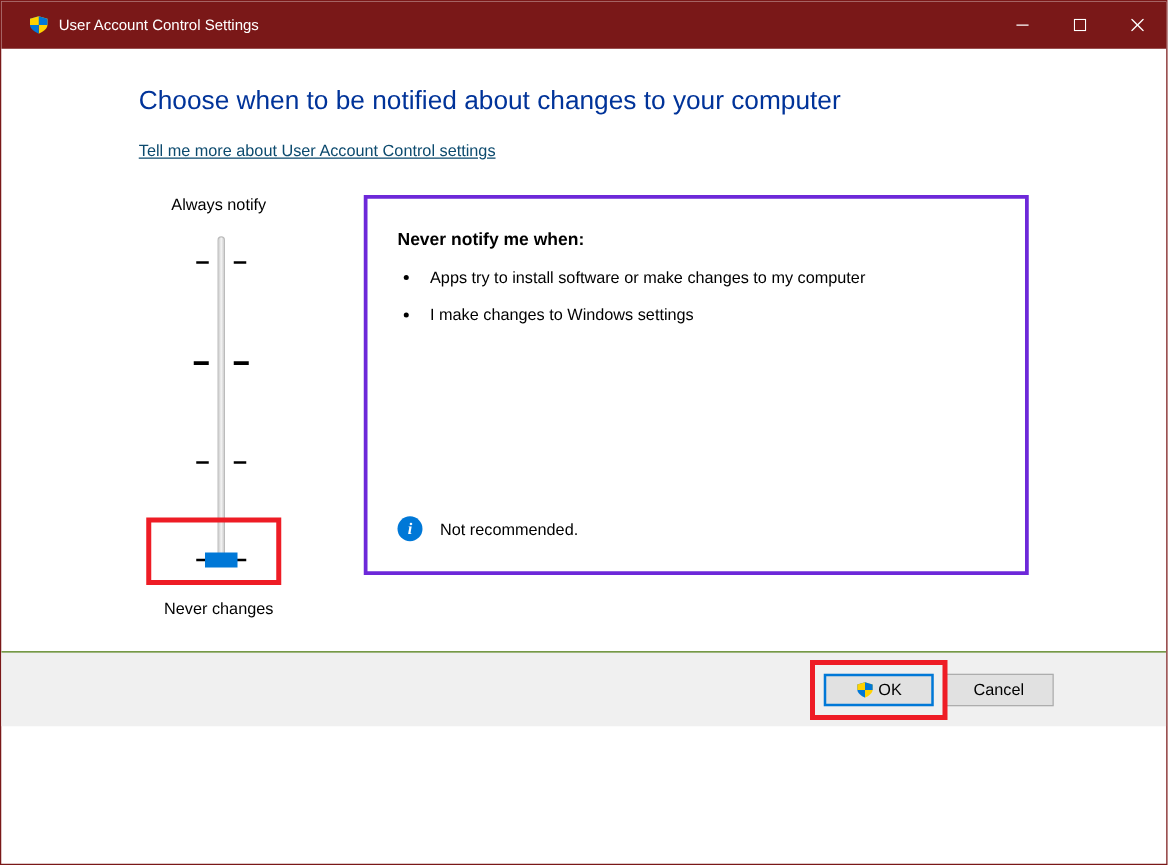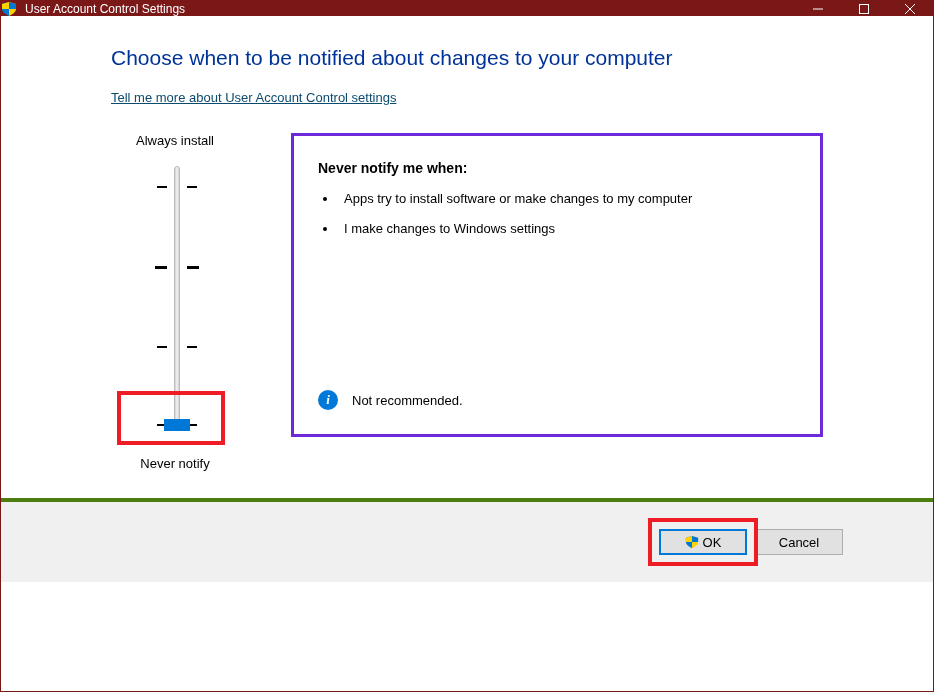--- a/index.html
+++ b/index.html
@@ -8,26 +8,26 @@
     padding: 0;
     font-family: "Segoe UI", Tahoma, sans-serif;
     font-size: 13px;
     background: #fff;
     width: 934px;
     height: 692px;
     overflow: hidden;
     border: 1px solid #7a1818;
   }
   .titlebar {
-    height: 15px;
+    height: 38px;
     background: #7a1818;
     color: #fff;
     display: flex;
     align-items: center;
-    padding-left: 0;
+    padding-left: 22px;
   }
   .titlebar .shield-icon { width: 16px; height: 16px; margin-right: 8px; }
   .titlebar .title { flex: 1; font-size: 12px; }
   .winbtns { display: flex; height: 100%; }
   .winbtn {
     width: 46px; height: 100%;
     display: flex; align-items: center; justify-content: center;
     color: #fff;
   }
   .content {
@@ -118,23 +118,23 @@
     font-size: 13px;
   }
   .info-icon {
     width: 20px; height: 20px; border-radius: 50%;
     background: #0078d7; color: #fff;
     display: flex; align-items: center; justify-content: center;
     font-family: Georgia, serif; font-style: italic; font-weight: bold;
     font-size: 13px;
   }
   .footer {
-    height: 84px;
+    height: 60px;
     background: #f0f0f0;
-    border-top: 4px solid #4d7c0f;
+    border-top: 1px solid #4d7c0f;
     display: flex;
     align-items: center;
     justify-content: flex-end;
     padding-right: 90px;
     gap: 8px;
     position: relative;
   }
   .btn {
     min-width: 88px; height: 26px;
     background: #e1e1e1;
@@ -182,37 +182,37 @@
   </div>
 </div>
 
 <div class="content">
   <div class="heading">Choose when to be notified about changes to your computer</div>
   <a class="link">Tell me more about User Account Control settings</a>
 
   <div class="body-row">
 
     <div class="slider-col">
-      <div class="slider-top-label">Always install</div>
+      <div class="slider-top-label">Always notify</div>
       <div class="slider-area">
         <div class="track"></div>
 
         <div class="tick" style="left:32px; top:20px;"></div>
         <div class="tick" style="left:62px; top:20px;"></div>
         <div class="tick bold" style="left:30px; top:100px; width:12px;"></div>
         <div class="tick bold" style="left:62px; top:100px; width:12px;"></div>
         <div class="tick" style="left:32px; top:180px;"></div>
         <div class="tick" style="left:62px; top:180px;"></div>
         <div class="tick" style="left:32px; top:258px;"></div>
         <div class="tick" style="left:62px; top:258px;"></div>
         <div class="thumb" style="top:253px;"></div>
       </div>
 
       <div class="highlight-box" style="left:6px; top:258px; width:108px; height:54px;"></div>
-      <div class="slider-bottom-label">Never notify</div>
+      <div class="slider-bottom-label">Never changes</div>
     </div>
 
     <div class="panel">
       <div class="panel-title">Never notify me when:</div>
       <ul>
         <li>Apps try to install software or make changes to my computer</li>
         <li>I make changes to Windows settings</li>
       </ul>
       <div class="rec-row">
         <span class="info-icon">i</span>

